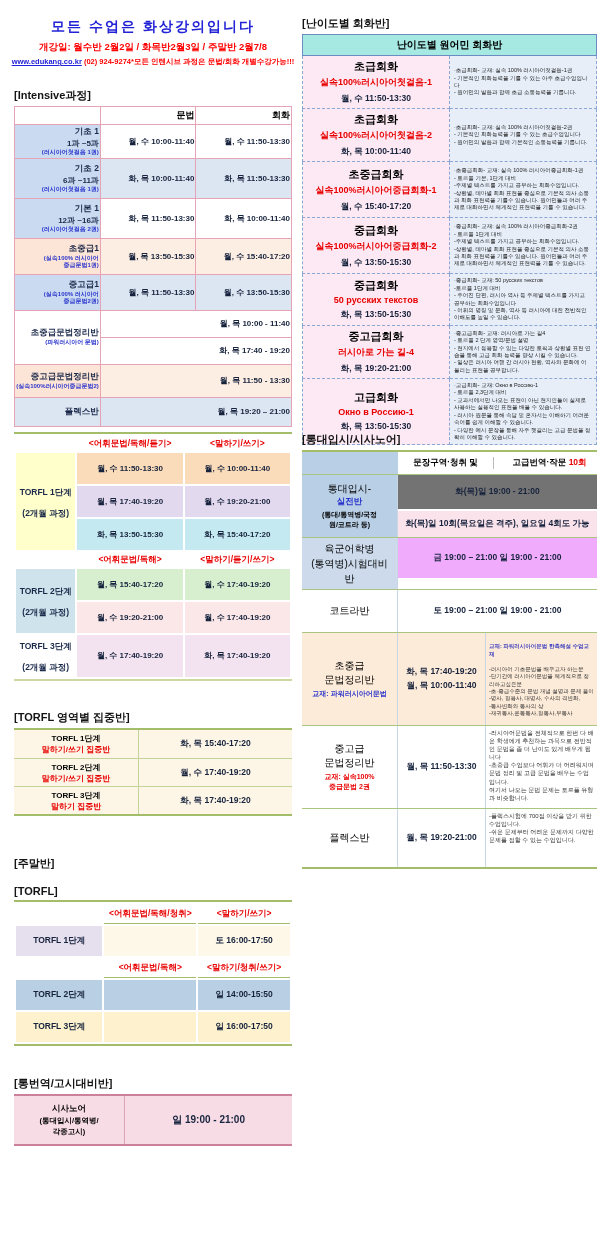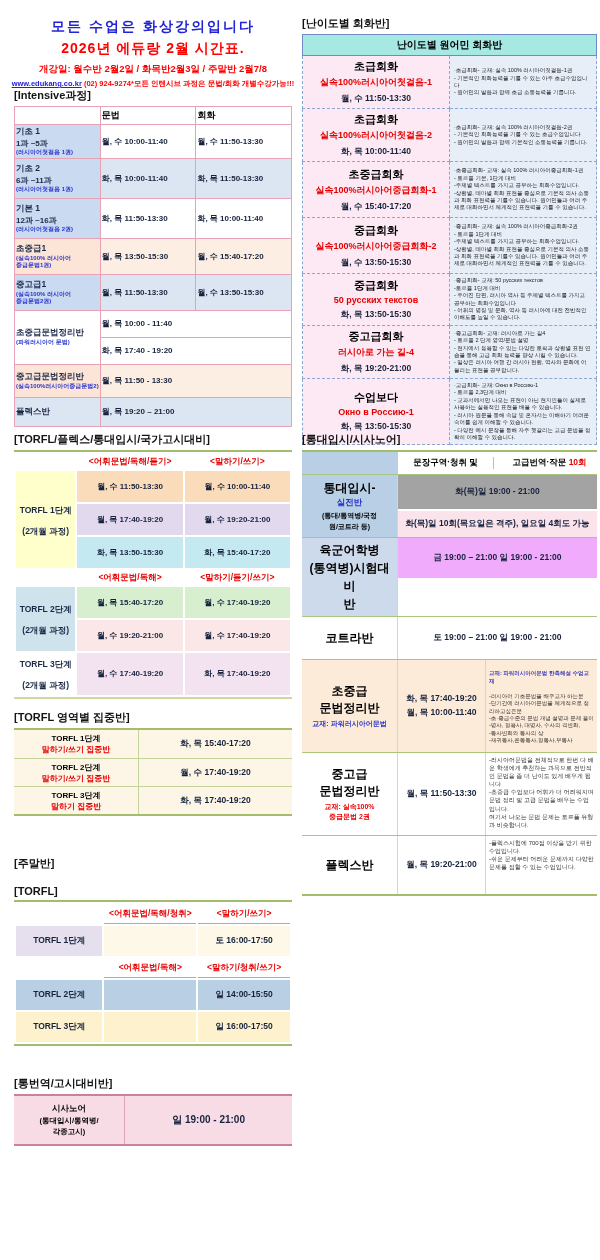--- a/index.html
+++ b/index.html
@@ -17,21 +17,21 @@
   .hdr { text-align:center; }
   .hdr-l1 { color:#2222d6; font-size:14px; font-weight:bold; letter-spacing:2px; }
   .hdr-l2 { color:#ff0000; font-size:14px; font-weight:bold; margin-top:4px; letter-spacing:1px; }
   .hdr-l3 { color:#ff0000; font-size:9.5px; font-weight:bold; margin-top:5px; }
   .hdr-l4 { font-size:7.5px; font-weight:bold; margin-top:3px; }
   .hdr-link { color:#2222d6; text-decoration:underline; }
   .hdr-rest { color:#ff0000; }
 
   
   table.intensive { width:100%; border-collapse:collapse; table-layout:fixed; }
-  .intensive td, .intensive th { border:1px solid #e7a3b6; text-align:left; vertical-align:middle; padding:1px; }
+  .intensive td, .intensive th { border:1px solid #e7a3b6; text-align:right; vertical-align:middle; padding:1px; }
   .intensive th { height:18px; font-size:9px; font-weight:bold; background:#fff; }
   .c-title { display:block; font-size:8.5px; font-weight:bold; color:#1c2a4a; }
   .c-range { display:block; font-size:8px; font-weight:bold; color:#1c2a4a; }
   .c-book  { display:block; font-size:6px; font-weight:bold; color:#2a35cc; line-height:1.25; white-space:pre-line; }
   .time { font-size:8px; font-weight:bold; color:#17233d; }
   .bg-blue  { background:#c9daf1; }
   .bg-peach { background:#fce4d6; }
   .bg-lblue { background:#dce6f3; }
   .bg-lpeach{ background:#fdeee3; }
 
@@ -76,23 +76,23 @@
   .adm-hc { flex:1; text-align:center; font-size:8.5px; font-weight:bold; }
   .adm-hc.second { border-left:1px solid #bbb;padding-left:8px; }
   .adm-red { color:#e80000; }
   .adm-row { display:flex; border-top:1px solid #a9c57f; }
   .adm-label { width:96px; text-align:center; display:flex; flex-direction:column; justify-content:center;
                border-right:1px solid #c9d6e4; padding:3px 2px; }
   .adm-data { flex:1; display:flex; flex-direction:column; }
   .adm-sub { display:flex; align-items:center; justify-content:center; text-align:center;
              font-size:8.5px; font-weight:bold; color:#17233d; border-bottom:2px solid #fff; }
   .adm-sub:last-child { border-bottom:none; }
-  .a-green{background:#a3a3a3}.a-pink{background:#fbe3ec}
+  .a-green{background:#737373}.a-pink{background:#fbe3ec}
   .lab-blue{background:#b9cfe6}.lab-gray{background:#ccdaeb}
-  .adm-lb1{font-size:12px;font-weight:bold;}
+  .adm-lb1{font-size:10px;font-weight:normal;}
   .adm-lb-blue{font-size:8.5px;font-weight:bold;color:#2a35cc;}
   .adm-lb-sub{font-size:7px;font-weight:bold;margin-top:2px;white-space:pre-line;line-height:1.5;}
   .adm-time{display:flex;align-items:center;justify-content:center;text-align:center;
             font-size:8.5px;font-weight:bold;color:#17233d;white-space:pre-line;line-height:1.6;}
   .adm-notes{width:112px;border-left:1px solid #c9d6e4;padding:3px;font-size:5.5px;line-height:1.35;
              color:#333;white-space:pre-line;}
   .adm-notes .nblue{color:#4040c0;font-weight:bold;display:block;}
   .g-gray{background:#f0abfc}
   .adm-book-blue{font-size:7px;font-weight:bold;color:#2a35cc;margin-top:2px;white-space:pre-line;}
   .adm-book-red{font-size:7px;font-weight:bold;color:#e80000;margin-top:2px;white-space:pre-line;}
@@ -110,21 +110,20 @@
   .it-lab { width:40%; border-right:1px solid #dba4b6; display:flex; flex-direction:column; justify-content:center; text-align:center; }
   .it-l1 { font-size:8.5px; font-weight:bold; }
   .it-l2 { font-size:7.5px; font-weight:bold; white-space:pre-line; line-height:1.5; }
   .it-time { flex:1; display:flex; align-items:center; justify-content:center; font-size:10px; font-weight:bold; color:#17233d; }
 </style>
 </head>
 <body>
 
 <div class="abs hdr" style="left:10px; top:18px; width:286px;">
   <div class="hdr-l1">모든 수업은 화상강의입니다</div>
-  <div class="hdr-l2">2026년 에듀랑 2월 시간표.</div>
   <div class="hdr-l3">개강일: 월수반 2월2일 / 화목반2월3일 / 주말반 2월7/8</div>
   <div class="hdr-l4">
     <span class="hdr-link">www.edukang.co.kr</span>
     <span class="hdr-rest">(02) 924-9274*모든 인텐시브 과정은 문법/회화 개별수강가능!!!</span>
   </div>
 </div>
 
 <div class="abs" style="left:14px; top:88px; width:278px;">
   <div class="sec-title">[Intensive과정]</div>
   <table class="intensive">
@@ -289,38 +288,37 @@
       </td>
       <td class="lv-right">
         <div class="lv-notes">·중고급회화- 교재: 러시아로 가는 길4
 - 토르플 2 단계 영역/문법 설명
 - 현지에서 응용할 수 있는 다양한 토픽과 상황별 표현 연습을 통해 고급 회화 능력을 향상 시킬 수 있습니다.
 - 일상은 러시아 여행 간 러시아 현황, 역사와 문화에 어울리는 표현을 공부합니다.</div>
       </td>
     </tr>
     <tr>
       <td class="lv-left rh60">
-        <span class="lv-name">수업보다</span>
+        <span class="lv-name">고급회화</span>
         <span class="lv-book">Окно в Россию-1</span>
         <span class="lv-time">화, 목 13:50-15:30</span>
       </td>
       <td class="lv-right">
         <div class="lv-notes">·고급회화- 교재: Окно в Россию-1
 - 토르플 2,3단계 대비
 - 교과서에서만 나오는 표현이 아닌 현지인들이 실제로 사용하는 실용적인 표현을 배울 수 있습니다.
 - 러시아 원문을 통해 속담 및 혼자서는 이해하기 어려운 숙어를 쉽게 이해할 수 있습니다.
 - 다양한 예시 문장을 통해 자주 헷갈리는 고급 문법을 정확히 이해할 수 있습니다.</div>
       </td>
     </tr>
   </tbody>
     </table>
 </div>
 
 <div class="abs" style="left:14px; top:432px; width:278px;">
-  <div class="sec-title">[TORFL/플렉스/통대입시/국가고시대비]</div>
   <div class="tmid-wrap">
   <table class="tmid">
     <colgroup>
           <col style="width:22%">
           <col style="width:39%">
           <col style="width:39%">
         </colgroup>
     <tbody>
           <tr class="hd">
       <td></td>

